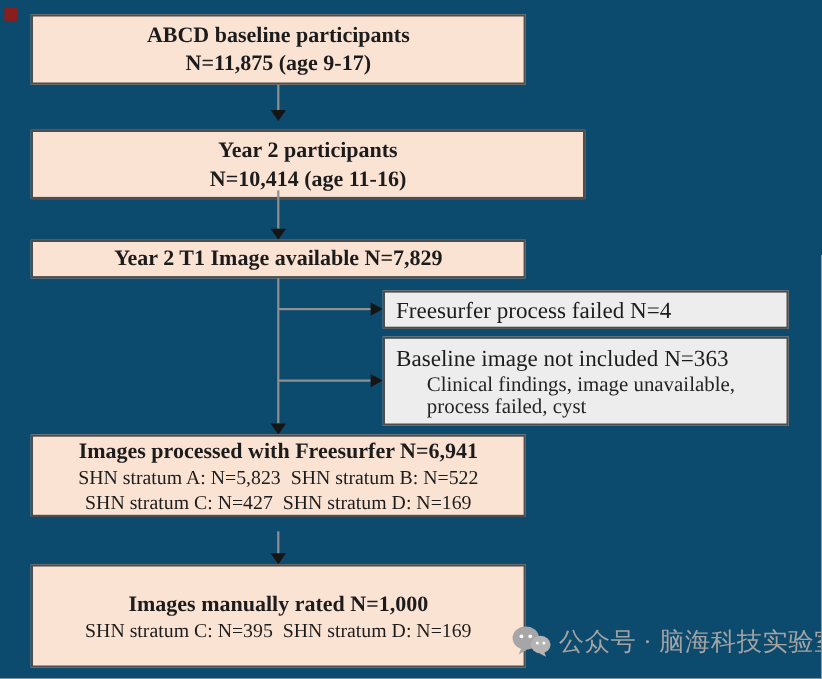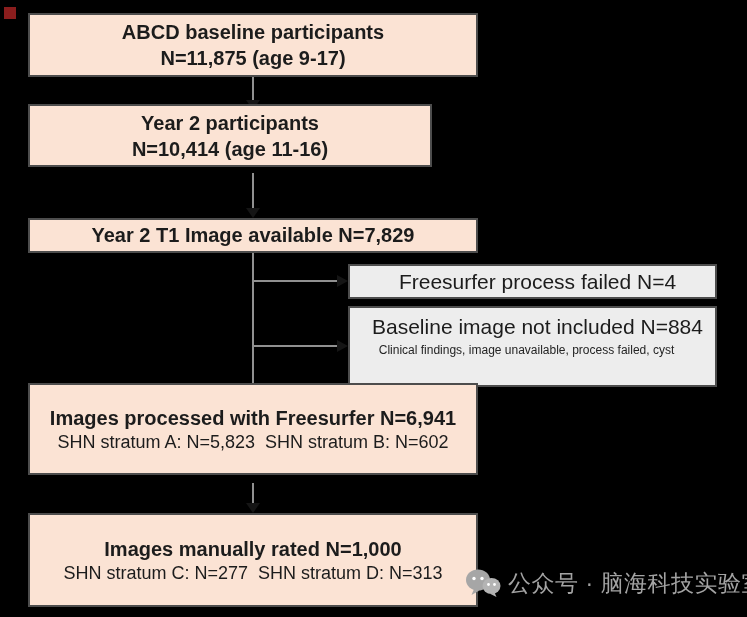--- a/index.html
+++ b/index.html
@@ -1,37 +1,37 @@
 <!DOCTYPE html>
 <html style="--box-fill: #fbe3d4; --box-border: #4d4d4d; --side-fill: #ededed; --connector: #909090; --arrowhead: #151515; --watermark: #a3a3a3; --corner-mark: #8a1d1d;"><head>
 <meta charset="utf-8">
 <style>
   html,body{margin:0;padding:0;background:#ffffff;}
   #canvas{
-    position:relative;width:747px;height:617px;background:#000000;overflow:hidden;
-    font-family:Liberation Sans, sans-serif;color:#1c1c1c;
+    position:relative;width:747px;height:617px;background:#0c4a6e;overflow:hidden;
+    font-family:Liberation Serif, serif;color:#1c1c1c;
   }
   .flowbox{
     position:absolute;box-sizing:border-box;border:2px solid var(--box-border,#4d4d4d);
     display:flex;flex-direction:column;justify-content:center;text-align:center;
   }
   .peach{background:var(--box-fill,#fbe3d4);}
-  .gray{background:var(--side-fill,#ededed);text-align:center;}
+  .gray{background:var(--side-fill,#ededed);text-align:left;}
   .t-bold{font-weight:bold;font-size:20px;line-height:26px;}
   .t-bold-sm{font-weight:bold;font-size:20px;line-height:25px;}
   .t-reg{font-size:18px;line-height:23px;white-space:pre-wrap;}
   .t-side{font-size:21px;line-height:26px;padding-left:10px;}
   .t-side-title{font-size:21px;line-height:27px;padding-left:10px;}
-  .t-side-sub{font-size:12px;line-height:20px;padding-left:14px;padding-right:26px;color:#242424;}
+  .t-side-sub{font-size:19px;line-height:20px;padding-left:14px;padding-right:26px;color:#242424;margin-left:24px;}
   .b1{left:28px;top:13px;width:450px;height:64px;}
-  .b2{left:28px;top:104px;width:404px;height:63px;}
+  .b2{left:28px;top:118px;width:504px;height:63px;}
   .b3{left:28px;top:218px;width:450px;height:35px;}
   .sA{left:348px;top:264px;width:369px;height:35px;}
   .sB{left:348px;top:306px;width:369px;height:81px;justify-content:flex-start;padding-top:5px;}
-  .b4{left:28px;top:383px;width:450px;height:92px;}
+  .b4{left:28px;top:395px;width:450px;height:75px;}
   .b5{left:28px;top:513px;width:450px;height:94px;}
   .vline{position:absolute;width:2px;background:var(--connector,#909090);}
   .hline{position:absolute;height:2px;background:var(--connector,#909090);}
   .head-down{
     position:absolute;width:0;height:0;
     border-left:7px solid transparent;border-right:7px solid transparent;
     border-top:10px solid var(--arrowhead,#151515);
   }
   .head-right{
     position:absolute;width:0;height:0;
@@ -85,35 +85,36 @@
   <div class="head-right hr1"></div>
 
   <div class="flowbox gray sA">
     <div class="t-side">Freesurfer process failed N=4</div>
   </div>
 
   <div class="hline h2"></div>
   <div class="head-right hr2"></div>
 
   <div class="flowbox gray sB">
-    <div class="t-side-title">Baseline image not included N=884</div>
+    <div class="t-side-title">Baseline image not included N=363</div>
     <div class="t-side-sub">Clinical findings, image unavailable, process failed, cyst</div>
   </div>
 
   <div class="flowbox peach b4">
     <div class="t-bold">Images processed with Freesurfer N=6,941</div>
-    <div class="t-reg">SHN stratum A: N=5,823  SHN stratum B: N=602</div>
+    <div class="t-reg">SHN stratum A: N=5,823  SHN stratum B: N=522</div>
+    <div class="t-reg">SHN stratum C: N=427  SHN stratum D: N=169</div>
   </div>
 
   <div class="vline v4"></div>
   <div class="head-down hd4"></div>
 
   <div class="flowbox peach b5">
     <div class="t-bold">Images manually rated N=1,000</div>
-    <div class="t-reg">SHN stratum C: N=277  SHN stratum D: N=313</div>
+    <div class="t-reg">SHN stratum C: N=395  SHN stratum D: N=169</div>
   </div>
 
   <div class="watermark">
     <span style="display:inline-flex;">
       <svg width="36" height="30" viewBox="0 0 36 30" xmlns="http://www.w3.org/2000/svg">
         <ellipse cx="13" cy="12" rx="12" ry="10.5" fill="#a6a6a6"></ellipse>
         <path d="M9 21 L6.5 27 L14.5 22.5 Z" fill="#a6a6a6"></path>
         <circle cx="9" cy="10.5" r="1.7" fill="#ffffff"></circle>
         <circle cx="17" cy="10.5" r="1.7" fill="#ffffff"></circle>
         <ellipse cx="26.5" cy="18" rx="9" ry="8" fill="#b4b4b4"></ellipse>

